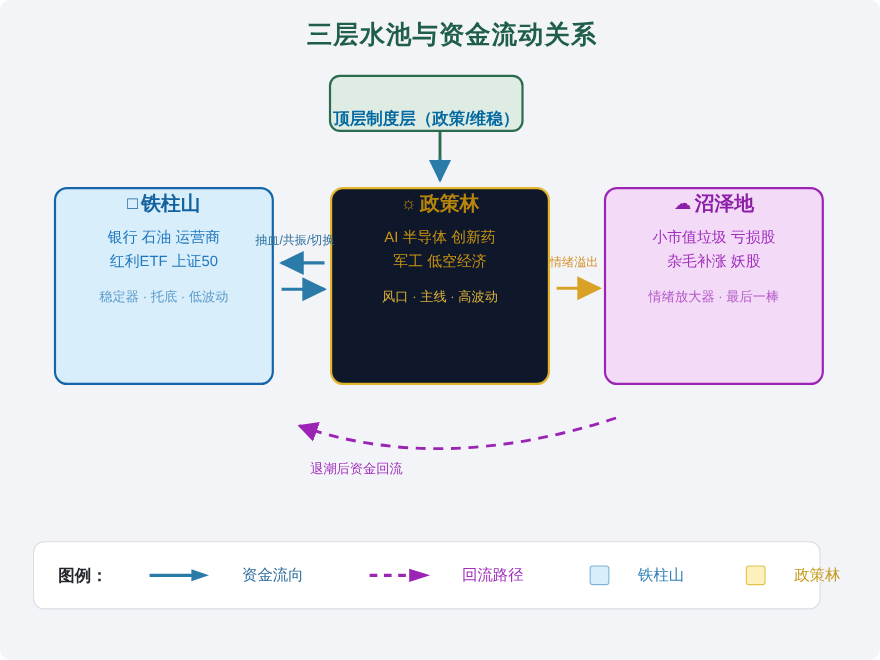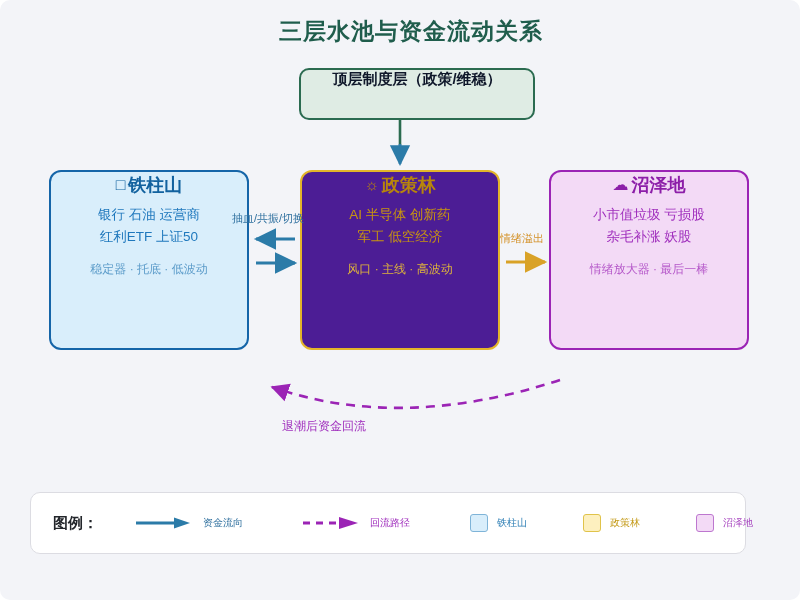--- a/index.html
+++ b/index.html
@@ -35,32 +35,32 @@
     color: #1f5d4c;
     letter-spacing: 1px;
     padding-left: 11px;
   }
 
   
   .top-box {
     position: absolute;
     left: 299px;
     top: 68px;
-    width: 236px;
+    width: 177px;
     height: 52px;
     box-sizing: border-box;
     background: #dfece4;
     border: 2px solid #2b6b50;
     border-radius: 10px;
     display: flex;
-    align-items: flex-start;
+    align-items: flex-end;
     justify-content: center;
     font-size: 15px;
     font-weight: bold;
-    color: #0f172a;
+    color: #0369a1;
     white-space: nowrap;
   }
 
   
   .pool {
     position: absolute;
     top: 170px;
     width: 200px;
     height: 180px;
     box-sizing: border-box;
@@ -97,21 +97,21 @@
     background: #d9eefb;
     border: 2px solid #1565a8;
   }
   #pool-left .pool-title { color: #12629f; }
   #pool-left .pool-body  { color: #1f78bd; }
   #pool-left .pool-tag   { color: #5b9bc9; }
 
   
   #pool-mid {
     left: 300px;
-    background: #4c1d95;
+    background: #0f172a;
     border: 2px solid #e3b52a;
   }
   #pool-mid .pool-title { color: #b8860b; }
   #pool-mid .pool-body  { color: #c89510; }
   #pool-mid .pool-tag   { color: #dfb43a; }
 
   
   #pool-right {
     left: 549px;
     background: #f3daf6;
@@ -177,22 +177,22 @@
     margin-left: 22px;
     margin-right: 36px;
     white-space: nowrap;
   }
   .legend-item {
     display: flex;
     align-items: center;
     white-space: nowrap;
   }
   .legend-item .lg-text {
-    font-size: 10px;
-    margin-left: 9px;
+    font-size: 14px;
+    margin-left: 26px;
   }
   #lg-flow   { margin-right: 58px; }
   #lg-flow .lg-text   { color: #2e6f9e; }
   #lg-return { margin-right: 60px; justify-content: space-between; }
   #lg-return .lg-text { color: #a02fbd; }
   #lg-iron   { margin-right: 56px; }
   #lg-iron .lg-text   { color: #2e7fb5; }
   #lg-policy { margin-right: 56px; }
   #lg-policy .lg-text { color: #c49a18; }
   #lg-swamp .lg-text  { color: #a847c0; }

